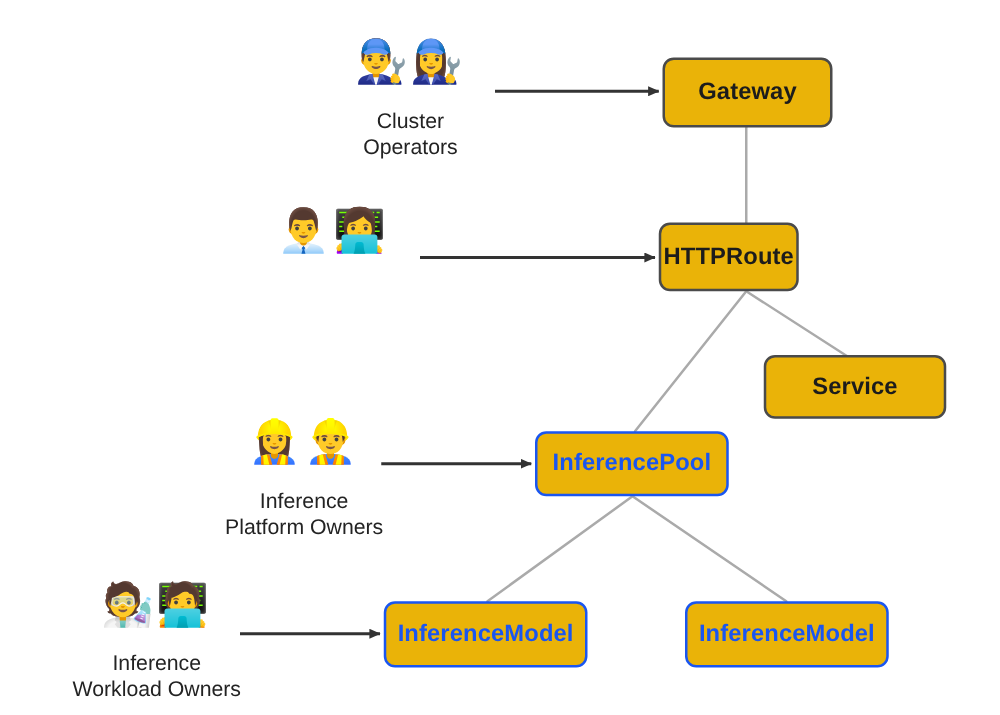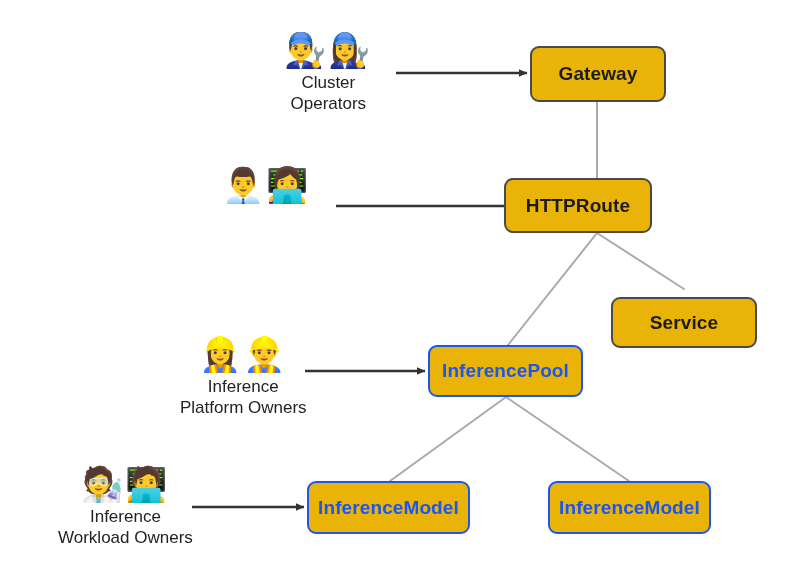--- a/index.html
+++ b/index.html
@@ -57,21 +57,21 @@
     z-index: 3;
   }
   .persona-emojis {
     font-size: 34px;
     line-height: 40px;
     letter-spacing: 2px;
     white-space: nowrap;
     font-family: "DejaVu Sans", sans-serif;
   }
   .persona-label {
-    margin-top: 2px;
+    margin-top: 16px;
     text-align: center;
     font-size: 17px;
     line-height: 21px;
     color: #232323;
     white-space: pre-line;
   }
 </style>
 </head>
 <body>
 
@@ -95,24 +95,24 @@
         <line x1="336" y1="206" x2="524" y2="206" stroke="#333333" stroke-width="2.5" marker-end="url(#arrowhead)"></line>
         <line x1="305" y1="371" x2="425" y2="371" stroke="#333333" stroke-width="2.5" marker-end="url(#arrowhead)"></line>
         <line x1="192" y1="507" x2="304" y2="507" stroke="#333333" stroke-width="2.5" marker-end="url(#arrowhead)"></line>
       </g>
   </svg>
 
   <div id="nodes-layer">
       <div class="node core" style="left: 530px; top: 46px; width: 136px; height: 56px;">
         <span>Gateway</span>
       </div>
-      <div class="node core" style="left: 504px; top: 178px; width: 148px; height: 55px;">
+      <div class="node core" style="left: 527px; top: 178px; width: 112px; height: 55px;">
         <span>HTTPRoute</span>
       </div>
-      <div class="node core" style="left: 611px; top: 297px; width: 146px; height: 51px;">
+      <div class="node core" style="left: 611px; top: 284px; width: 146px; height: 51px;">
         <span>Service</span>
       </div>
       <div class="node gie" style="left: 428px; top: 345px; width: 155px; height: 52px;">
         <span>InferencePool</span>
       </div>
       <div class="node gie" style="left: 307px; top: 481px; width: 163px; height: 53px;">
         <span>InferenceModel</span>
       </div>
       <div class="node gie" style="left: 548px; top: 481px; width: 163px; height: 53px;">
         <span>InferenceModel</span>

